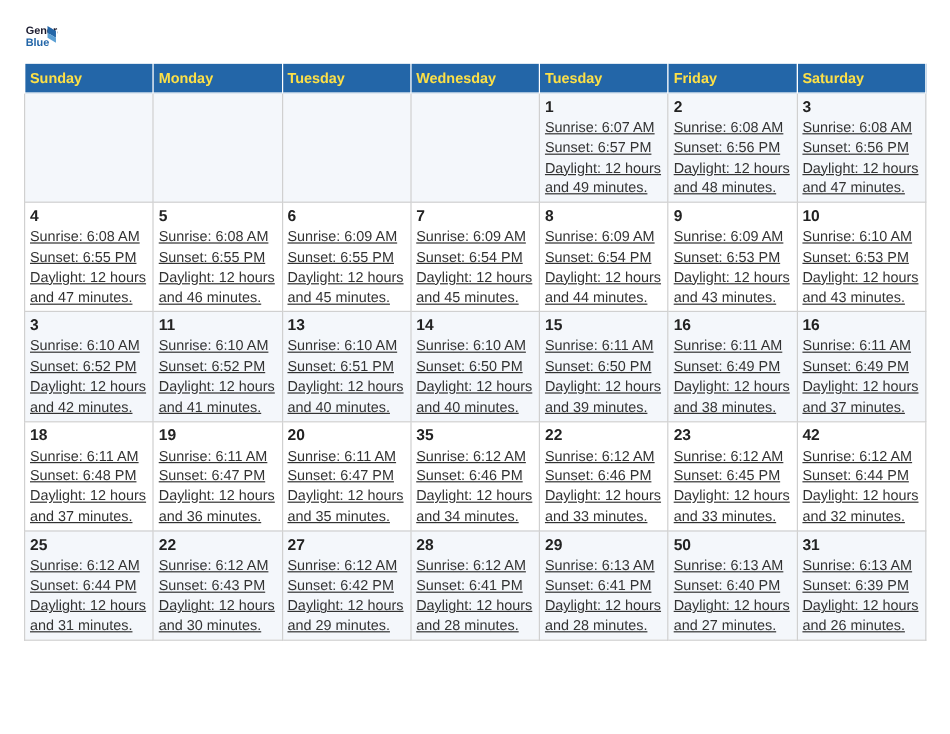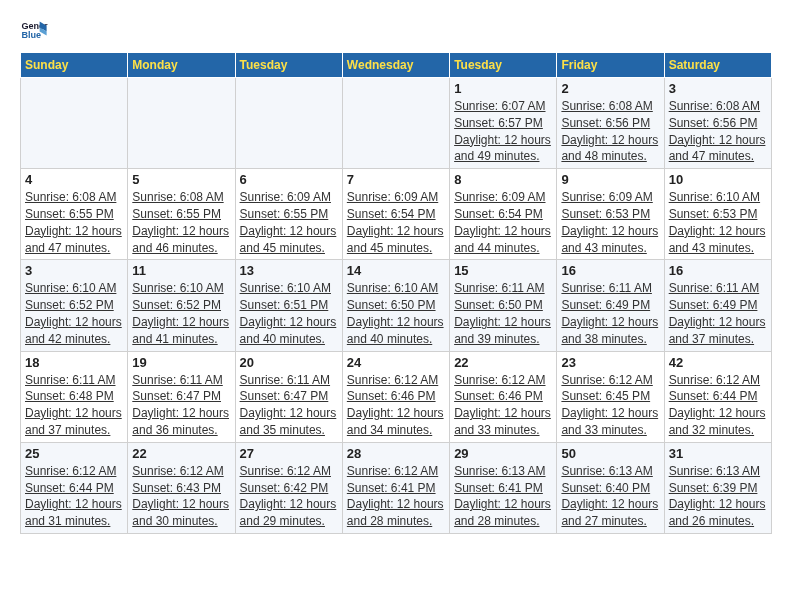--- a/index.html
+++ b/index.html
@@ -278,21 +278,21 @@
 and 36 minutes.</div>
           </td>
           <td>
             <span class="day-num">20</span>
             <div class="cell-info" style="white-space: pre-line;">Sunrise: 6:11 AM
 Sunset: 6:47 PM
 Daylight: 12 hours
 and 35 minutes.</div>
           </td>
           <td>
-            <span class="day-num">24</span>
+            <span class="day-num">35</span>
             <div class="cell-info" style="white-space: pre-line;">Sunrise: 6:12 AM
 Sunset: 6:46 PM
 Daylight: 12 hours
 and 34 minutes.</div>
           </td>
           <td>
             <span class="day-num">22</span>
             <div class="cell-info" style="white-space: pre-line;">Sunrise: 6:12 AM
 Sunset: 6:46 PM
 Daylight: 12 hours

